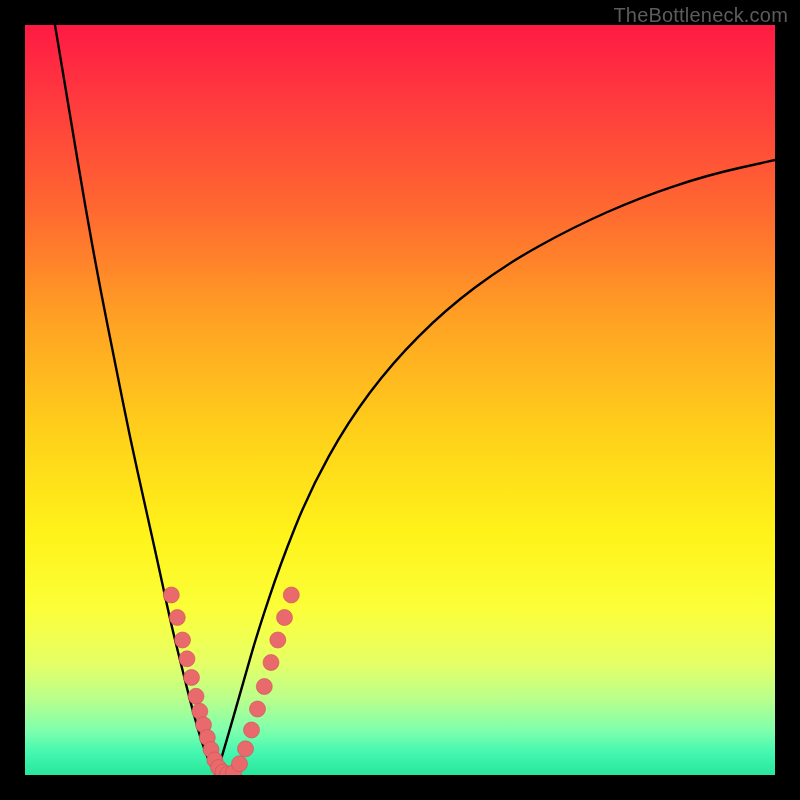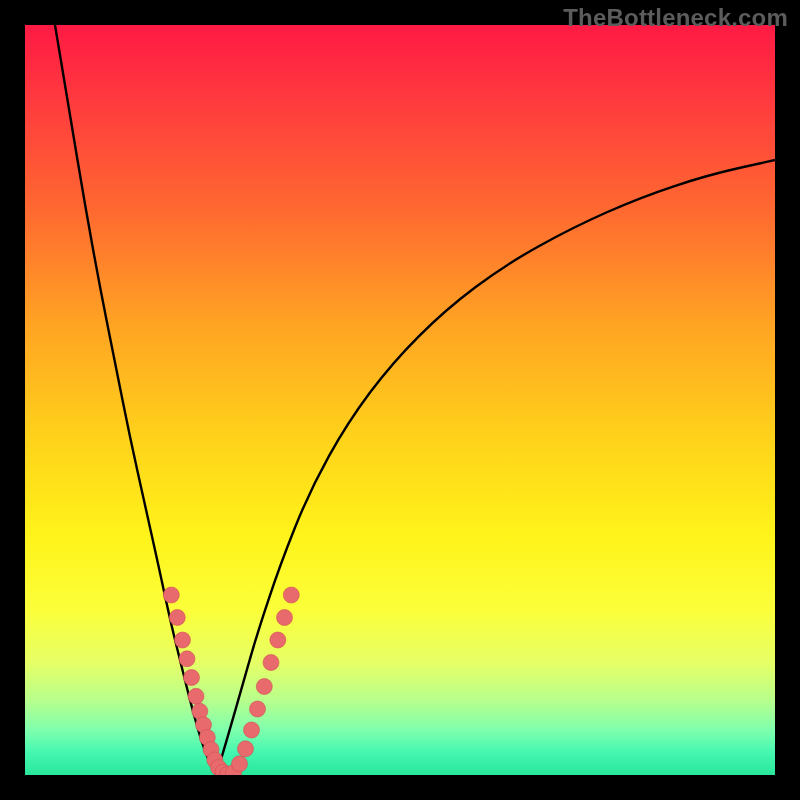--- a/index.html
+++ b/index.html
@@ -37,23 +37,23 @@
       #7fffad 94%,
       #45f7b0 97%,
       #28e69b 100%
     );
   }
   .watermark {
     position: absolute;
     top: 4px;
     right: 12px;
     color: #5c5c5c;
-    font-size: 24px;
+    font-size: 20px;
     letter-spacing: 0.2px;
-    font-weight: 700;
+    font-weight: 400;
     user-select: none;
   }
   svg.curve {
     position: absolute;
     inset: 0;
   }
 </style>
 </head>
 <body>
 

